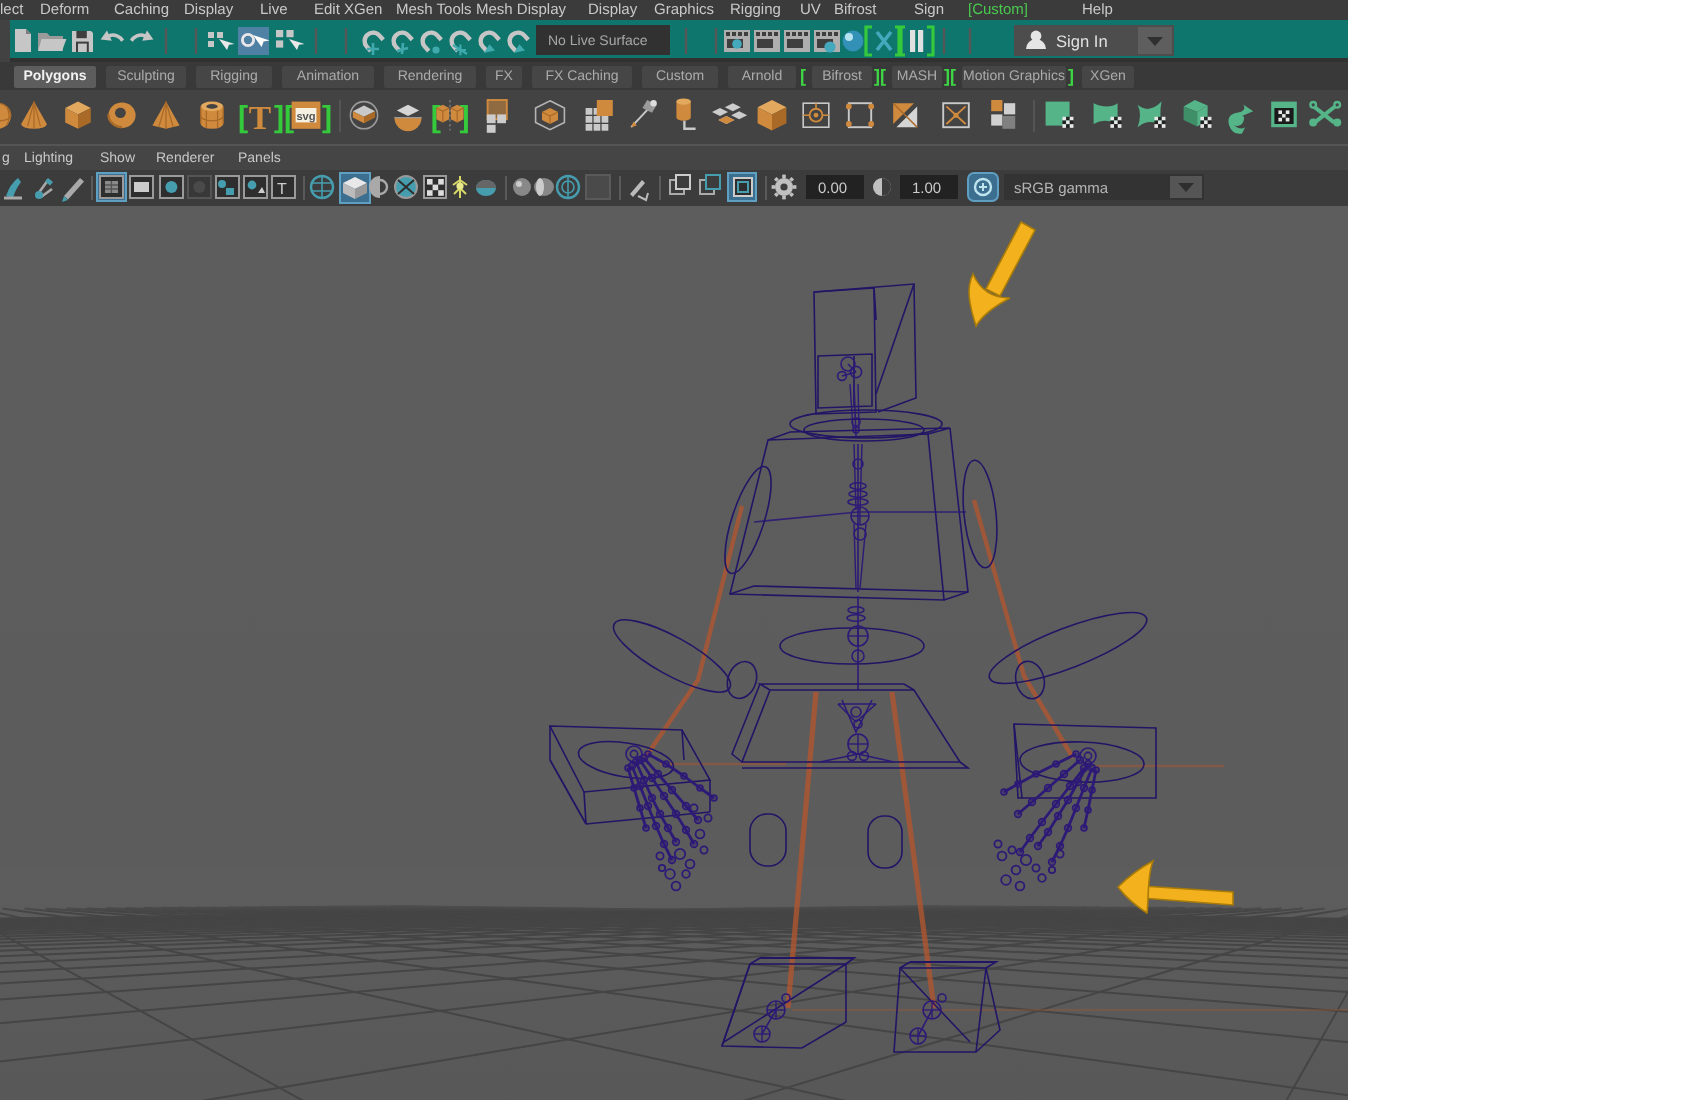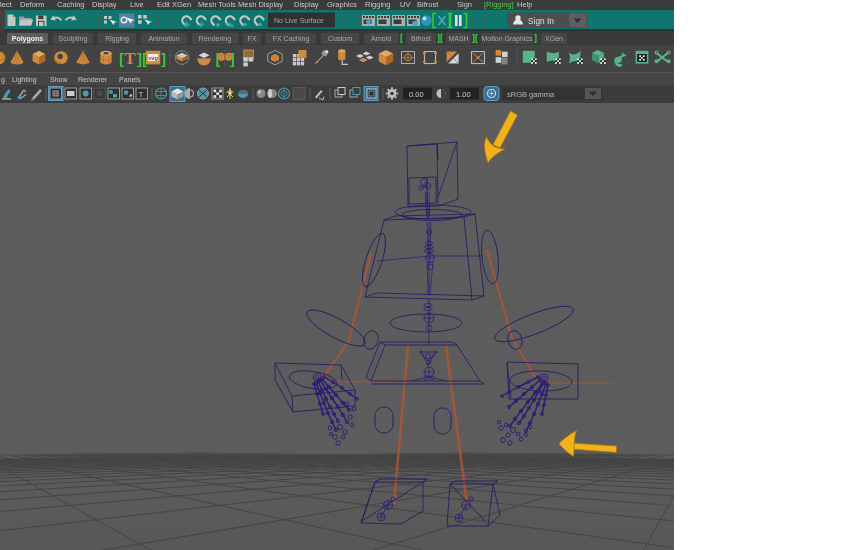--- a/index.html
+++ b/index.html
@@ -40,22 +40,22 @@
     <span style="left:130px">Live</span>
     <span style="left:157px">Edit XGen</span>
     <span style="left:198px">Mesh Tools</span>
     <span style="left:238px">Mesh Display</span>
     <span style="left:294px">Display</span>
     <span style="left:327px">Graphics</span>
     <span style="left:365px">Rigging</span>
     <span style="left:400px">UV</span>
     <span style="left:417px">Bifrost</span>
     <span style="left:457px">Sign</span>
-    <span style="left:484px;color:#49c94f">[Rigging]</span>
-    <span style="left:517px">Help</span>
+    <span style="left:484px;color:#49c94f">[Custom]</span>
+    <span style="left:541px">Help</span>
   </div>
 
   <div id="toolbar"><svg width="850" height="21" viewBox="0 0 850 21">
         <path d="M2.5 4.5 h5.5 l2.5 2.5 v9 h-8 z" fill="#c6c6c6"></path>
         <path d="M8 4.5 v2.5 h2.5 z" fill="#7e7e7e"></path>
         <path d="M14 6.5 h4.5 l1.5 1.5 h6.5 v7.5 h-12.5 z" fill="#9a9a9a"></path>
         <path d="M15.8 9.5 h12.4 l-2.2 6 h-12 z" fill="#c6c6c6"></path>
         <path d="M31 5.5 h9.5 l1 1 v9.5 h-10.5 z" fill="#c6c6c6"></path>
         <rect x="33.2" y="5.5" width="5.2" height="3.6" fill="#3e3e3e"></rect>
         <rect x="33" y="10.8" width="6.4" height="5.2" fill="#3e3e3e"></rect>

